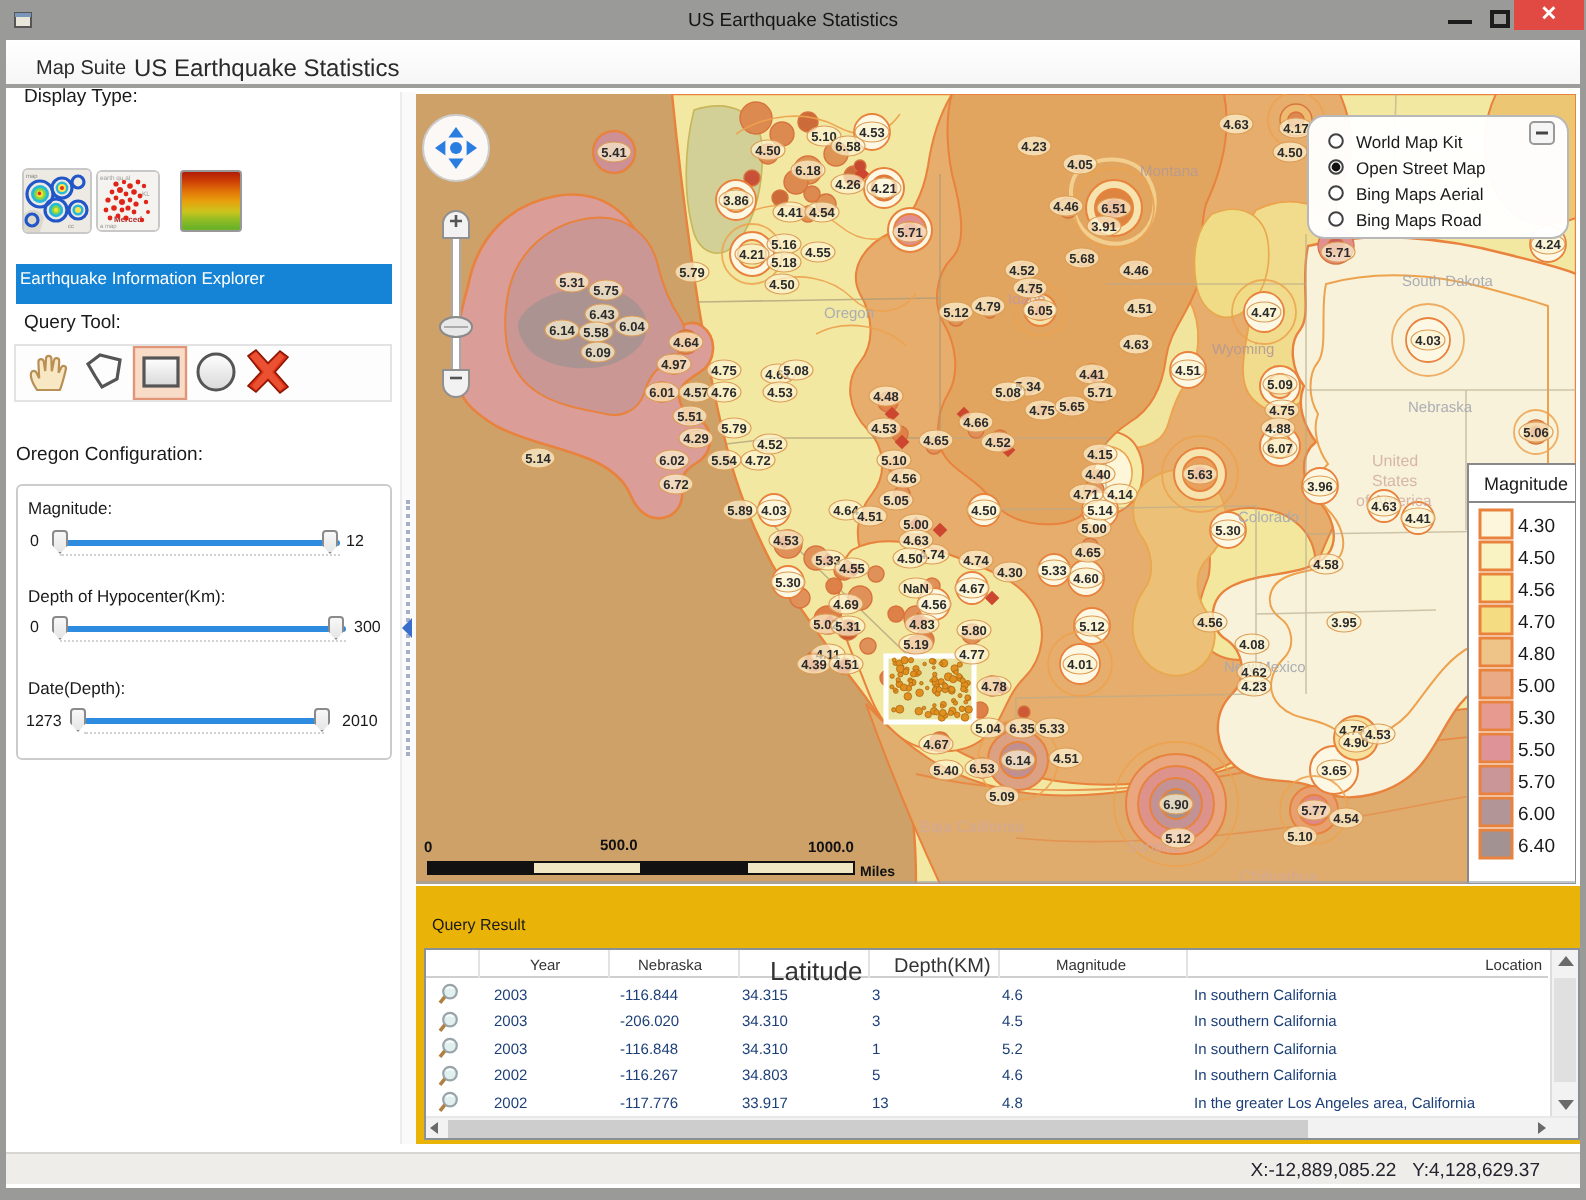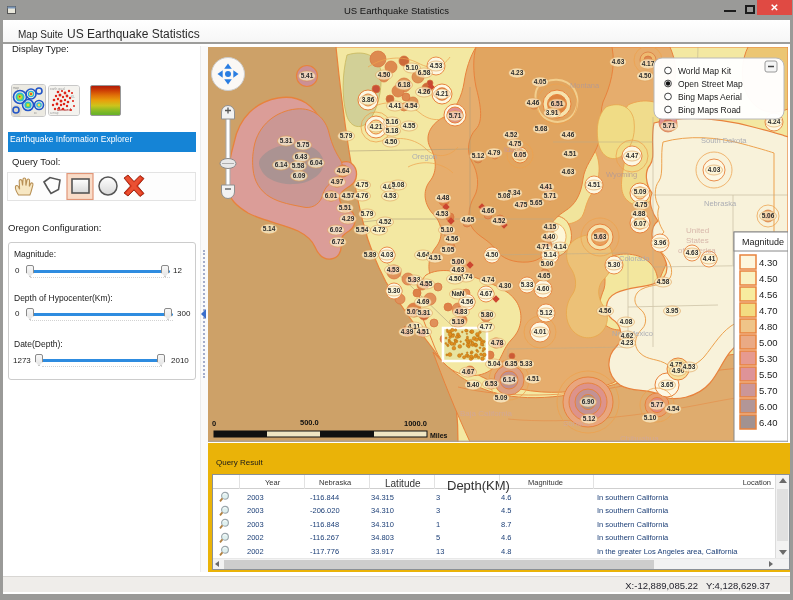--- a/index.html
+++ b/index.html
@@ -886,22 +886,22 @@
 <text x="551" y="379" font-size="9.5" fill="#1a1a1a">6.40</text>
 </g>
 <rect x="0" y="393.5" width="580" height="1.5" fill="#97a0ac" opacity="0.6"></rect>
 </svg>
 <div class="abs" id="qr-area">
 <div id="lbl-qr">Query Result</div>
 <div id="qtable">
 <div style="position:absolute;left:0;top:0;width:561px;height:14px;border-bottom:1px solid #cfcfcf;background:#fff">
 <span style="position:absolute;left:52px;top:3px;font-size:7.5px;color:#333">Year</span>
 <span style="position:absolute;left:106px;top:3px;font-size:7.5px;color:#333">Nebraska</span>
-<span style="position:absolute;left:172px;top:3px;font-size:10px;color:#333">Latitude</span>
-<span style="position:absolute;left:234px;top:3px;font-size:13px;color:#333">Depth(KM)</span>
+<span style="position:absolute;left:172px;top:3px;font-size:13px;color:#333">Latitude</span>
+<span style="position:absolute;left:234px;top:3px;font-size:10px;color:#333">Depth(KM)</span>
 <span style="position:absolute;left:315px;top:3px;font-size:7.5px;color:#333">Magnitude</span>
 <span style="position:absolute;right:3px;top:3px;font-size:7.5px;color:#333">Location</span>
 <div style="position:absolute;left:26px;top:0;width:1px;height:14px;background:#e2e2e2"></div>
 <div style="position:absolute;left:91px;top:0;width:1px;height:14px;background:#e2e2e2"></div>
 <div style="position:absolute;left:156px;top:0;width:1px;height:14px;background:#e2e2e2"></div>
 <div style="position:absolute;left:221px;top:0;width:1px;height:14px;background:#e2e2e2"></div>
 <div style="position:absolute;left:286px;top:0;width:1px;height:14px;background:#e2e2e2"></div>
 <div style="position:absolute;left:380px;top:0;width:1px;height:14px;background:#e2e2e2"></div>
 </div>
 <div style="position:absolute;left:0;top:15.0px;width:561px;height:13.5px;font-size:7.5px;color:#1c3f77">
@@ -933,21 +933,21 @@
 <div style="position:absolute;left:0;top:42.0px;width:561px;height:13.5px;font-size:7.5px;color:#1c3f77">
 <svg style="position:absolute;left:5px;top:1px" width="12" height="12" viewBox="0 0 12 12">
             <circle cx="7" cy="4.8" r="3.4" fill="#dff0ef" stroke="#9aa5ab" stroke-width="1.1"></circle>
             <line x1="4.4" y1="7.4" x2="2" y2="10.4" stroke="#b08040" stroke-width="1.8"></line>
             <path d="M5.2,3.4 a2.4,2.4 0 0 1 3.4,0" fill="none" stroke="#ffffff" stroke-width="0.9"></path>
           </svg>
 <span style="position:absolute;left:34px;top:2.5px">2003</span>
 <span style="position:absolute;left:97px;top:2.5px">-116.848</span>
 <span style="position:absolute;left:158px;top:2.5px">34.310</span>
 <span style="position:absolute;left:223px;top:2.5px">1</span>
-<span style="position:absolute;left:288px;top:2.5px">8.7</span>
+<span style="position:absolute;left:288px;top:2.5px">5.2</span>
 <span style="position:absolute;left:384px;top:2.5px">In southern California</span>
 </div>
 <div style="position:absolute;left:0;top:55.5px;width:561px;height:13.5px;font-size:7.5px;color:#1c3f77">
 <svg style="position:absolute;left:5px;top:1px" width="12" height="12" viewBox="0 0 12 12">
             <circle cx="7" cy="4.8" r="3.4" fill="#dff0ef" stroke="#9aa5ab" stroke-width="1.1"></circle>
             <line x1="4.4" y1="7.4" x2="2" y2="10.4" stroke="#b08040" stroke-width="1.8"></line>
             <path d="M5.2,3.4 a2.4,2.4 0 0 1 3.4,0" fill="none" stroke="#ffffff" stroke-width="0.9"></path>
           </svg>
 <span style="position:absolute;left:34px;top:2.5px">2002</span>
 <span style="position:absolute;left:97px;top:2.5px">-116.267</span>

